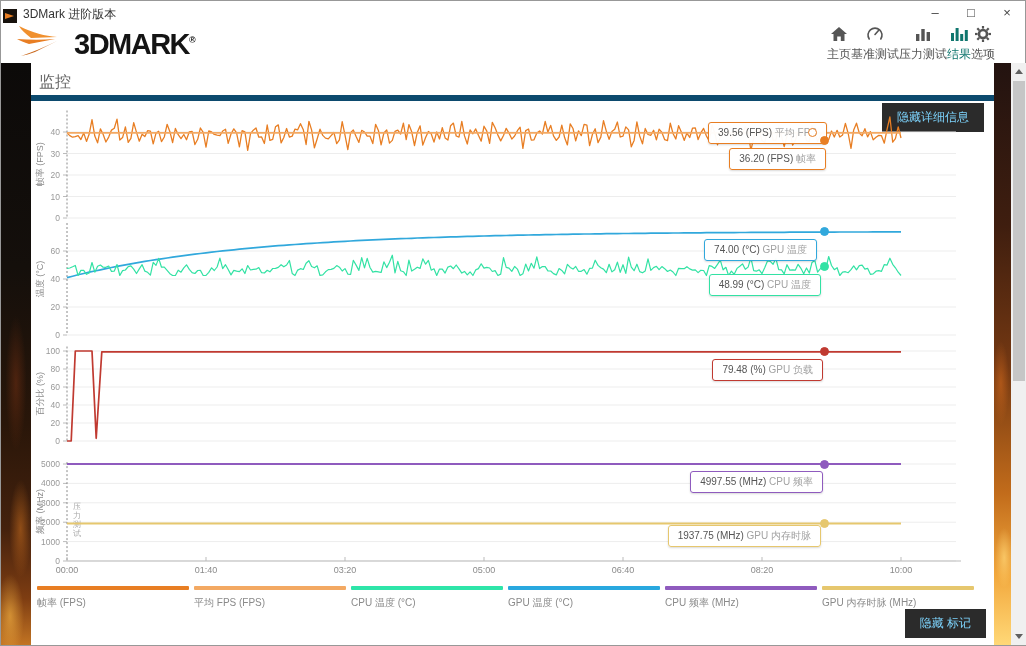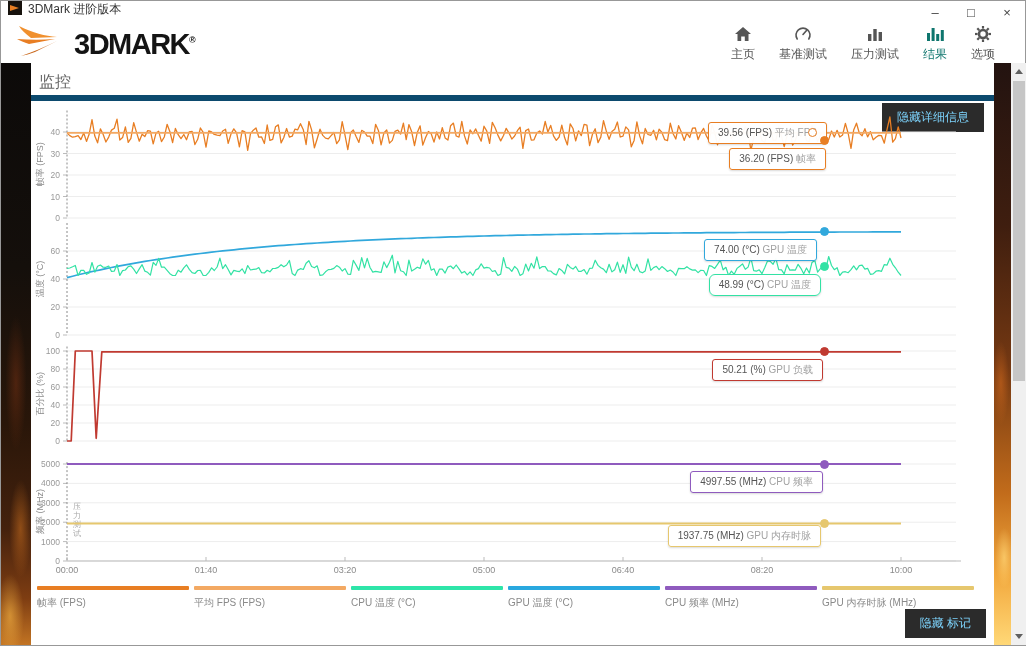--- a/index.html
+++ b/index.html
@@ -1,28 +1,28 @@
 <!DOCTYPE html>
 <html><head>
 <meta charset="utf-8">
 <style>
 *{margin:0;padding:0;box-sizing:border-box;}
 html,body{width:1026px;height:646px;overflow:hidden;}
 body{font-family:"Liberation Sans","DejaVu Sans",sans-serif;background:#fff;}
 .window{width:1026px;height:646px;border:1px solid #989898;display:flex;flex-direction:column;background:#fff;}
-.titlebar{height:22px;flex:0 0 22px;display:flex;align-items:flex-start;padding-left:7px;background:#fff;}
+.titlebar{height:22px;flex:0 0 22px;display:flex;align-items:flex-end;padding-left:2px;background:#fff;}
 .app-icon{width:14px;height:14px;background:#17120d;position:relative;margin-right:6px;flex:0 0 14px;}
 .app-icon::after{content:"";position:absolute;left:2px;top:4px;border-left:9px solid #E87E23;border-top:3px solid transparent;border-bottom:3px solid transparent;}
 .titlebar-text{font-size:12px;color:#333;flex:1;}
 .win-btn{width:36px;height:22px;display:flex;align-items:center;justify-content:center;font-size:13px;color:#444;cursor:default;}
 .header{height:40px;flex:0 0 40px;display:flex;align-items:flex-end;padding:0 30px 0 16px;background:#fff;}
 .logo{display:flex;align-items:center;margin-top:3px;}
 .wordmark{font-size:29px;font-weight:900;color:#141414;letter-spacing:-1.5px;margin-left:5px;line-height:1;}
 .reg{font-size:9px;vertical-align:super;font-weight:700;color:#141414;}
-.nav{margin-left:auto;display:flex;gap:24px;padding-top:3px;}
+.nav{margin-left:auto;display:flex;padding-top:3px;}
 .nav-item{display:flex;flex-direction:column;align-items:center;gap:3px;font-size:12px;color:#555;cursor:pointer;}
 .nav-item.active{color:#0f766e;}
 .nav-item svg{display:block;}
 .content{flex:1;display:flex;min-height:0;}
 .art-left{width:30px;flex:0 0 30px;background:
  radial-gradient(16px 70px at 65% 80%, rgba(235,130,35,.45), transparent 70%),
  radial-gradient(20px 60px at 30% 95%, rgba(250,185,70,.6), transparent 70%),
  radial-gradient(14px 90px at 50% 55%, rgba(120,50,20,.5), transparent 75%),
  linear-gradient(180deg,#0c0a09 0%,#140f0b 35%,#291609 62%,#44210d 80%,#7e3d12 92%,#c27423 100%);}
 .art-right{width:17px;flex:0 0 17px;background:
@@ -251,23 +251,23 @@
           </g>
         </svg>
 
       <div id="annotations">
           <div class="ann" style="right: 167px; top: 59px; border-color: rgb(232, 126, 35);"><span class="ann-v">39.56 (FPS)</span><span class="ann-l"> 平均 FPS</span></div>
           <div class="mdot" style="left: 776.54px; top: 65.446px; border-color: rgb(232, 126, 35); background: rgb(255, 255, 255);"></div>
           <div class="ann" style="right: 168px; top: 85px; border-color: rgb(232, 126, 35);"><span class="ann-v">36.20 (FPS)</span><span class="ann-l"> 帧率</span></div>
           <div class="mdot" style="left: 789.05px; top: 72.67px; border-color: rgb(232, 126, 35); background: rgb(232, 126, 35);"></div>
           <div class="ann" style="right: 177px; top: 176px; border-color: rgb(49, 168, 220);"><span class="ann-v">74.00 (°C)</span><span class="ann-l"> GPU 温度</span></div>
           <div class="mdot" style="left: 789.05px; top: 163.9px; border-color: rgb(49, 168, 220); background: rgb(49, 168, 220);"></div>
-          <div class="ann" style="right: 173px; top: 211px; border-color: rgb(51, 226, 164); border-radius: 6px;"><span class="ann-v">48.99 (°C)</span><span class="ann-l"> CPU 温度</span></div>
+          <div class="ann" style="right: 173px; top: 211px; border-color: rgb(51, 226, 164);"><span class="ann-v">48.99 (°C)</span><span class="ann-l"> CPU 温度</span></div>
           <div class="mdot" style="left: 789.05px; top: 198.914px; border-color: rgb(51, 226, 164); background: rgb(51, 226, 164);"></div>
-          <div class="ann" style="right: 171px; top: 296px; border-color: rgb(192, 58, 49);"><span class="ann-v">50.21 (%)</span><span class="ann-l"> GPU 负载</span></div>
+          <div class="ann" style="right: 171px; top: 296px; border-color: rgb(192, 58, 49);"><span class="ann-v">79.48 (%)</span><span class="ann-l"> GPU 负载</span></div>
           <div class="mdot" style="left: 789.05px; top: 284.4px; border-color: rgb(192, 58, 49); background: rgb(192, 58, 49);"></div>
           <div class="ann" style="right: 171px; top: 408px; border-color: rgb(143, 91, 190);"><span class="ann-v">4997.55 (MHz)</span><span class="ann-l"> CPU 频率</span></div>
           <div class="mdot" style="left: 789.05px; top: 396.548px; border-color: rgb(143, 91, 190); background: rgb(143, 91, 190);"></div>
           <div class="ann" style="right: 173px; top: 450px; border-color: rgb(230, 199, 110); margin-top: 12px;"><span class="ann-v">1937.75 (MHz)</span><span class="ann-l"> GPU 内存时脉</span></div>
           <div class="mdot" style="left: 789.05px; top: 455.908px; border-color: rgb(230, 199, 110); background: rgb(230, 199, 110);"></div>
         </div>
 
       <div id="legend">
           <div class="legend-item">
             <div class="legend-bar" style="background: rgb(232, 126, 35);"></div>

